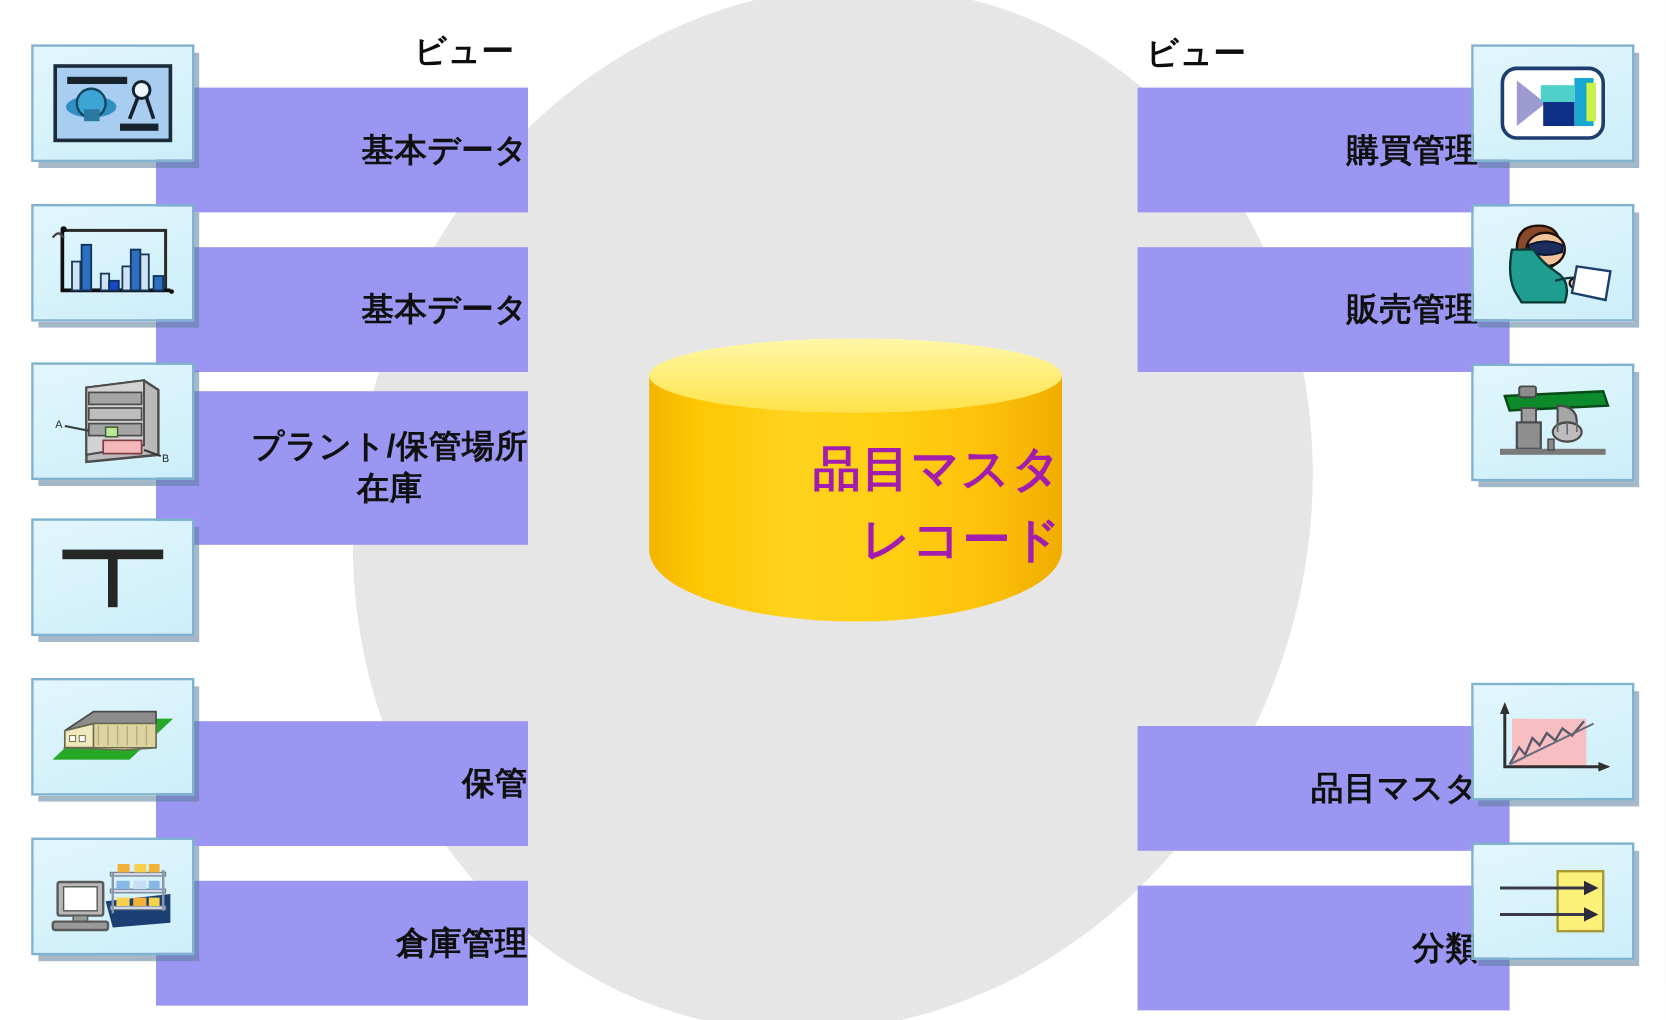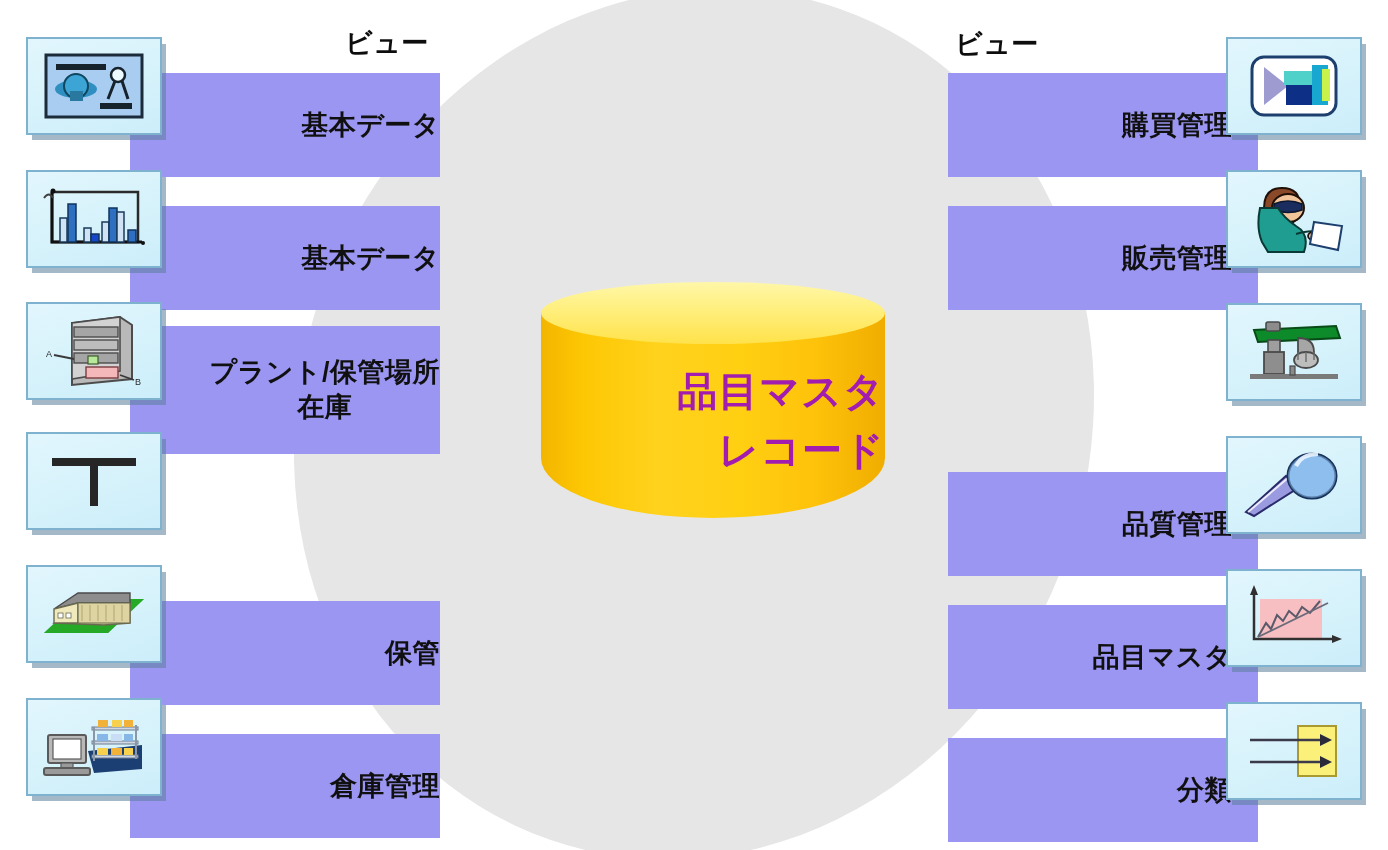--- a/index.html
+++ b/index.html
@@ -300,34 +300,20 @@
         <rect x="24" y="36" width="20" height="22" fill="#8e8e8e" stroke="#4a4a4a" stroke-width="1.8"></rect>
         <path d="M58 22 q16 0 16 14 q0 10 -8 12 q-8 2 -8 -2 z" fill="#a6a6a6" stroke="#4a4a4a" stroke-width="1.8"></path>
         <ellipse cx="66" cy="44" rx="12" ry="8" fill="#bdbdbd" stroke="#4a4a4a" stroke-width="1.8"></ellipse>
         <path d="M58 44 l0 -8 M66 46 l0 -10 M74 44 l0 -8" stroke="#6a6a6a" stroke-width="1.4"></path>
         <rect x="10" y="58" width="88" height="5" fill="#7a7a7a"></rect>
         <rect x="50" y="50" width="5" height="9" fill="#8a8a8a" stroke="#4a4a4a" stroke-width="1.2"></rect>
       </svg>
     </div>
   </div>
 
-  <div class="row right" style="top:454px">
-    <div class="bar">
-      <span class="bar-label">品質管理</span>
-    </div>
-    <div class="icon-tile">
-      <svg width="108" height="70" viewBox="0 0 108 70">
-        <polygon points="6,62 46,26 58,38 14,66" fill="#9a9ae0" stroke="#2a2a6a" stroke-width="2"></polygon>
-        <path d="M8 62 L48 28" stroke="#ffffff" stroke-width="2" opacity="0.8"></path>
-        <ellipse cx="72" cy="26" rx="24" ry="22" fill="#7fb4e8" stroke="#16335c" stroke-width="3"></ellipse>
-        <ellipse cx="72" cy="26" rx="24" ry="22" fill="#9ec8f2" opacity="0.5"></ellipse>
-        <path d="M56 16 q6 -12 22 -12" stroke="#eaf4ff" stroke-width="4" fill="none" opacity="0.9"></path>
-      </svg>
-    </div>
-  </div>
 
   <div class="row right" style="top:587px">
     <div class="bar">
       <span class="bar-label">品目マスタ</span>
     </div>
     <div class="icon-tile">
       <svg width="108" height="70" viewBox="0 0 108 70">
         <rect x="20" y="16" width="62" height="40" fill="#f7bfc2"></rect>
         <path d="M14 8 L14 56 L96 56" stroke="#303030" stroke-width="2.5" fill="none"></path>
         <polygon points="14,2 10,12 18,12" fill="#303030"></polygon>

